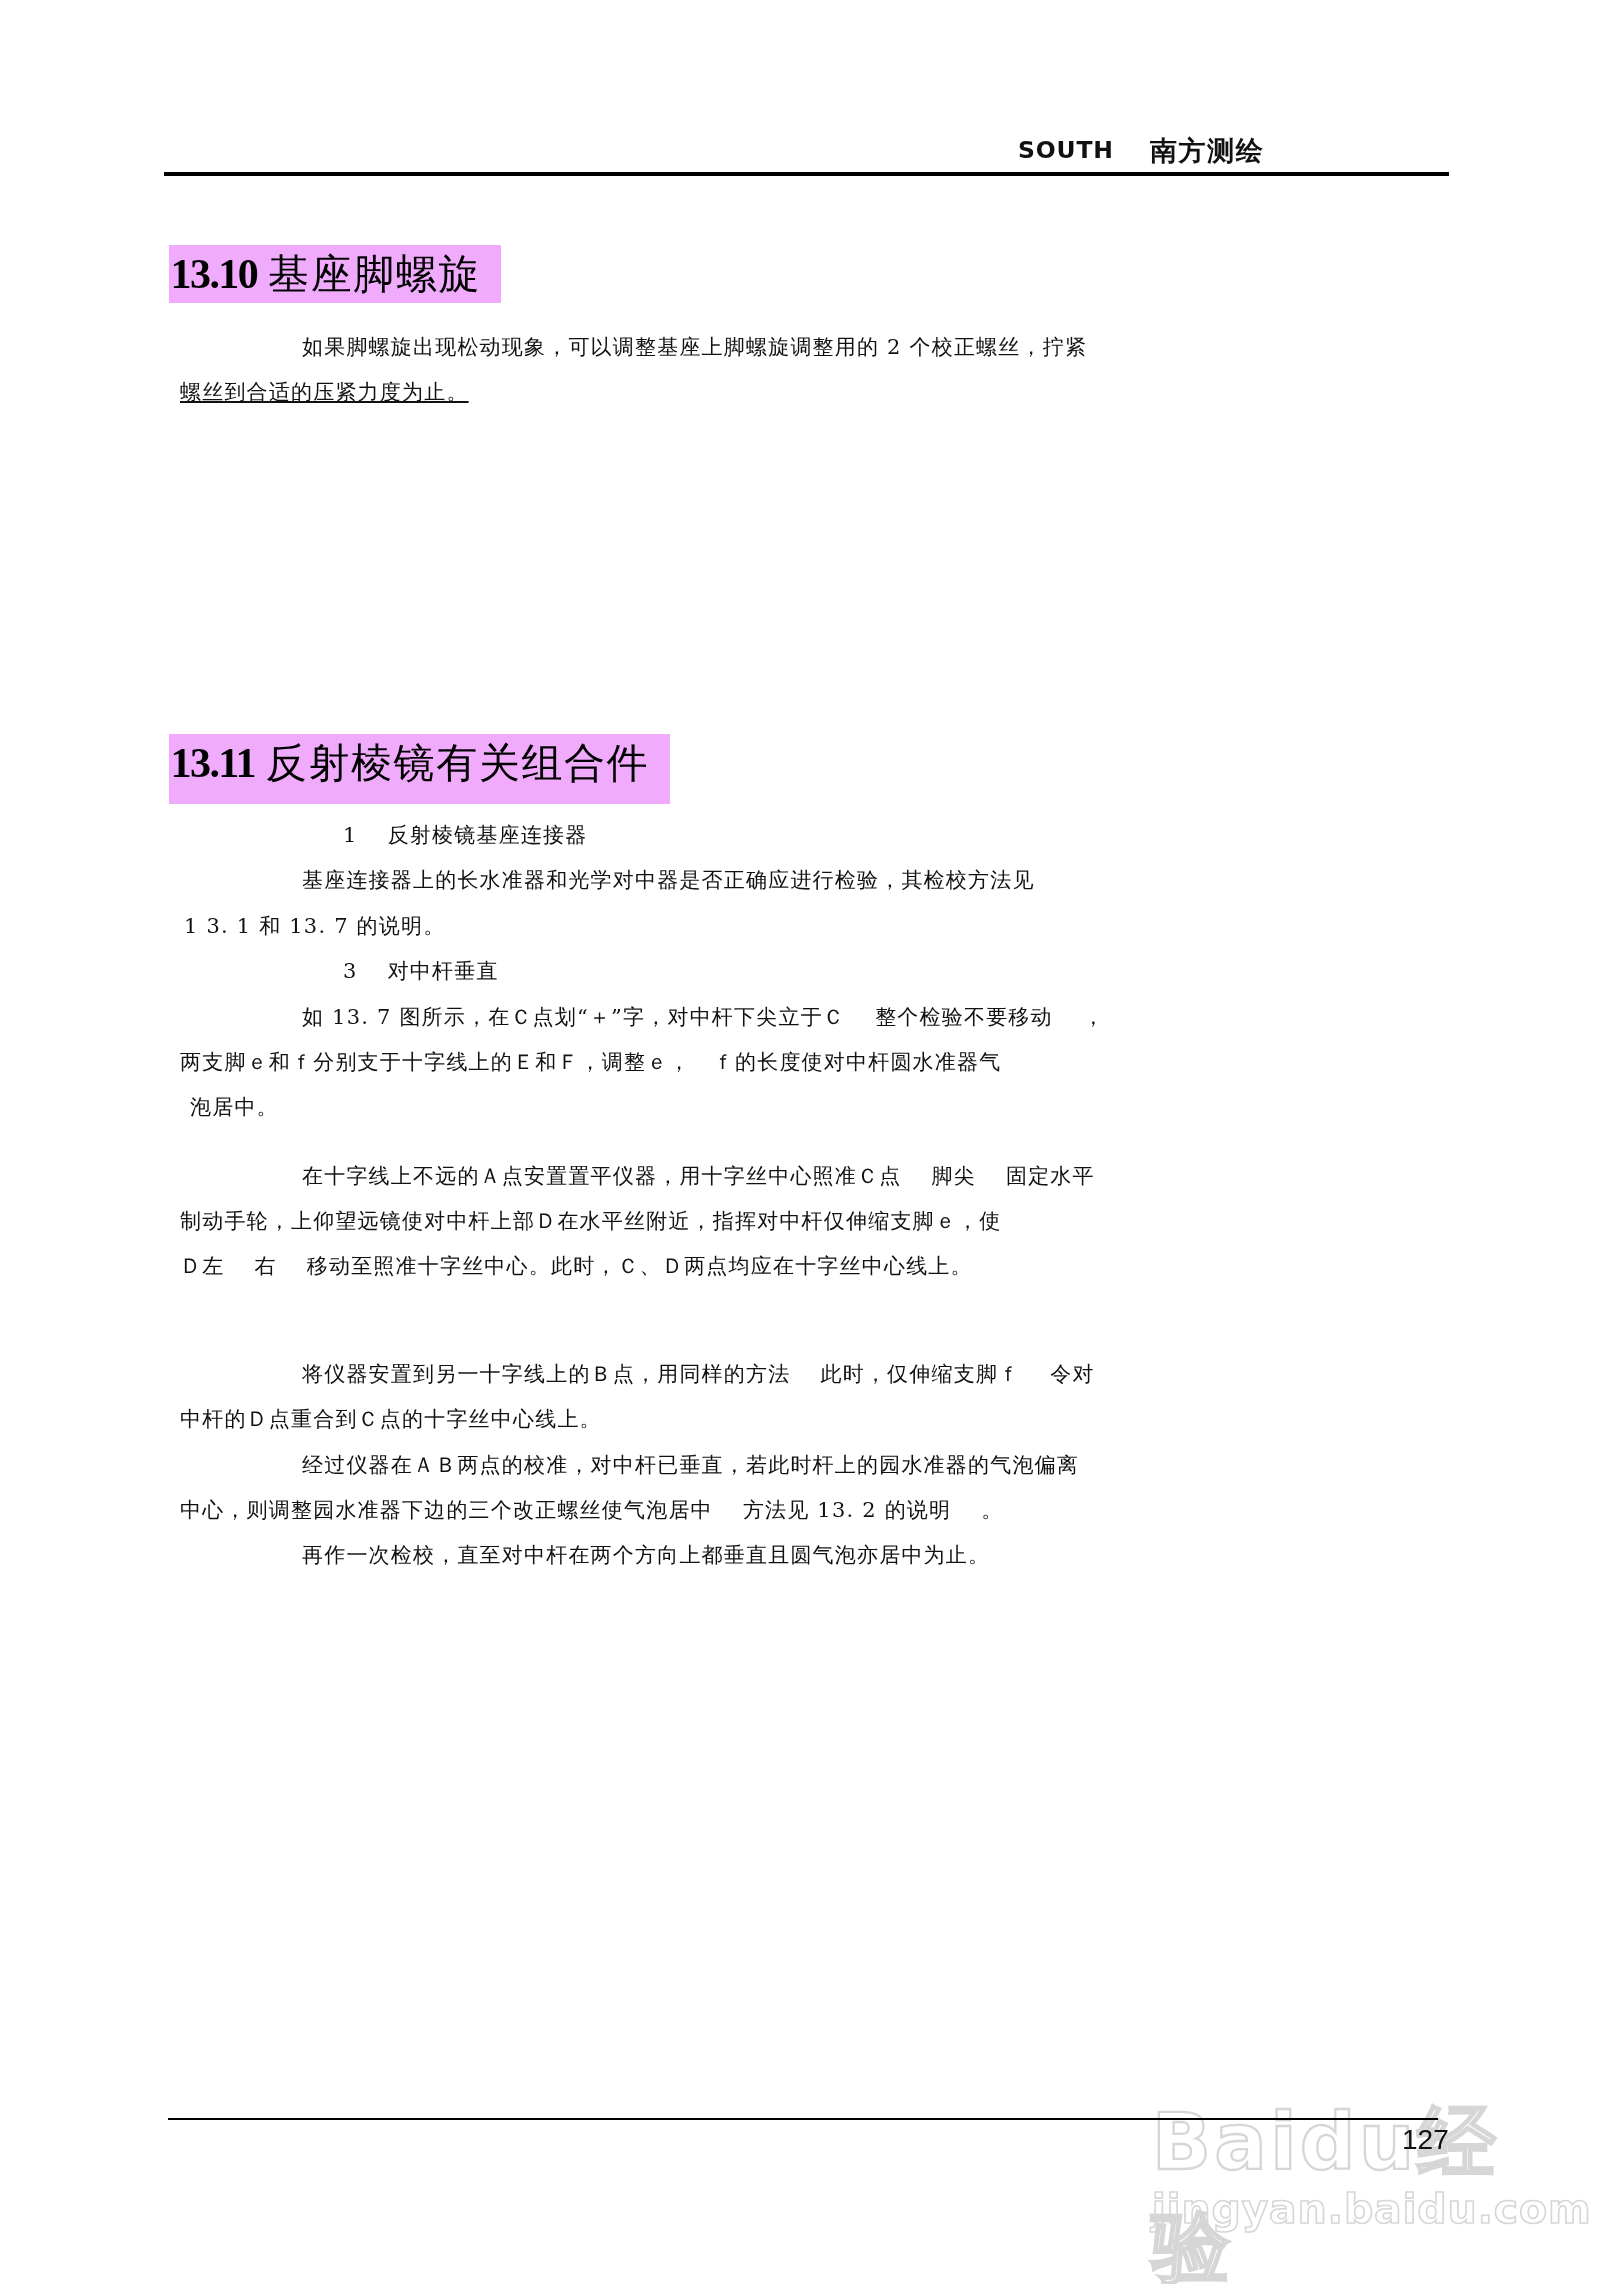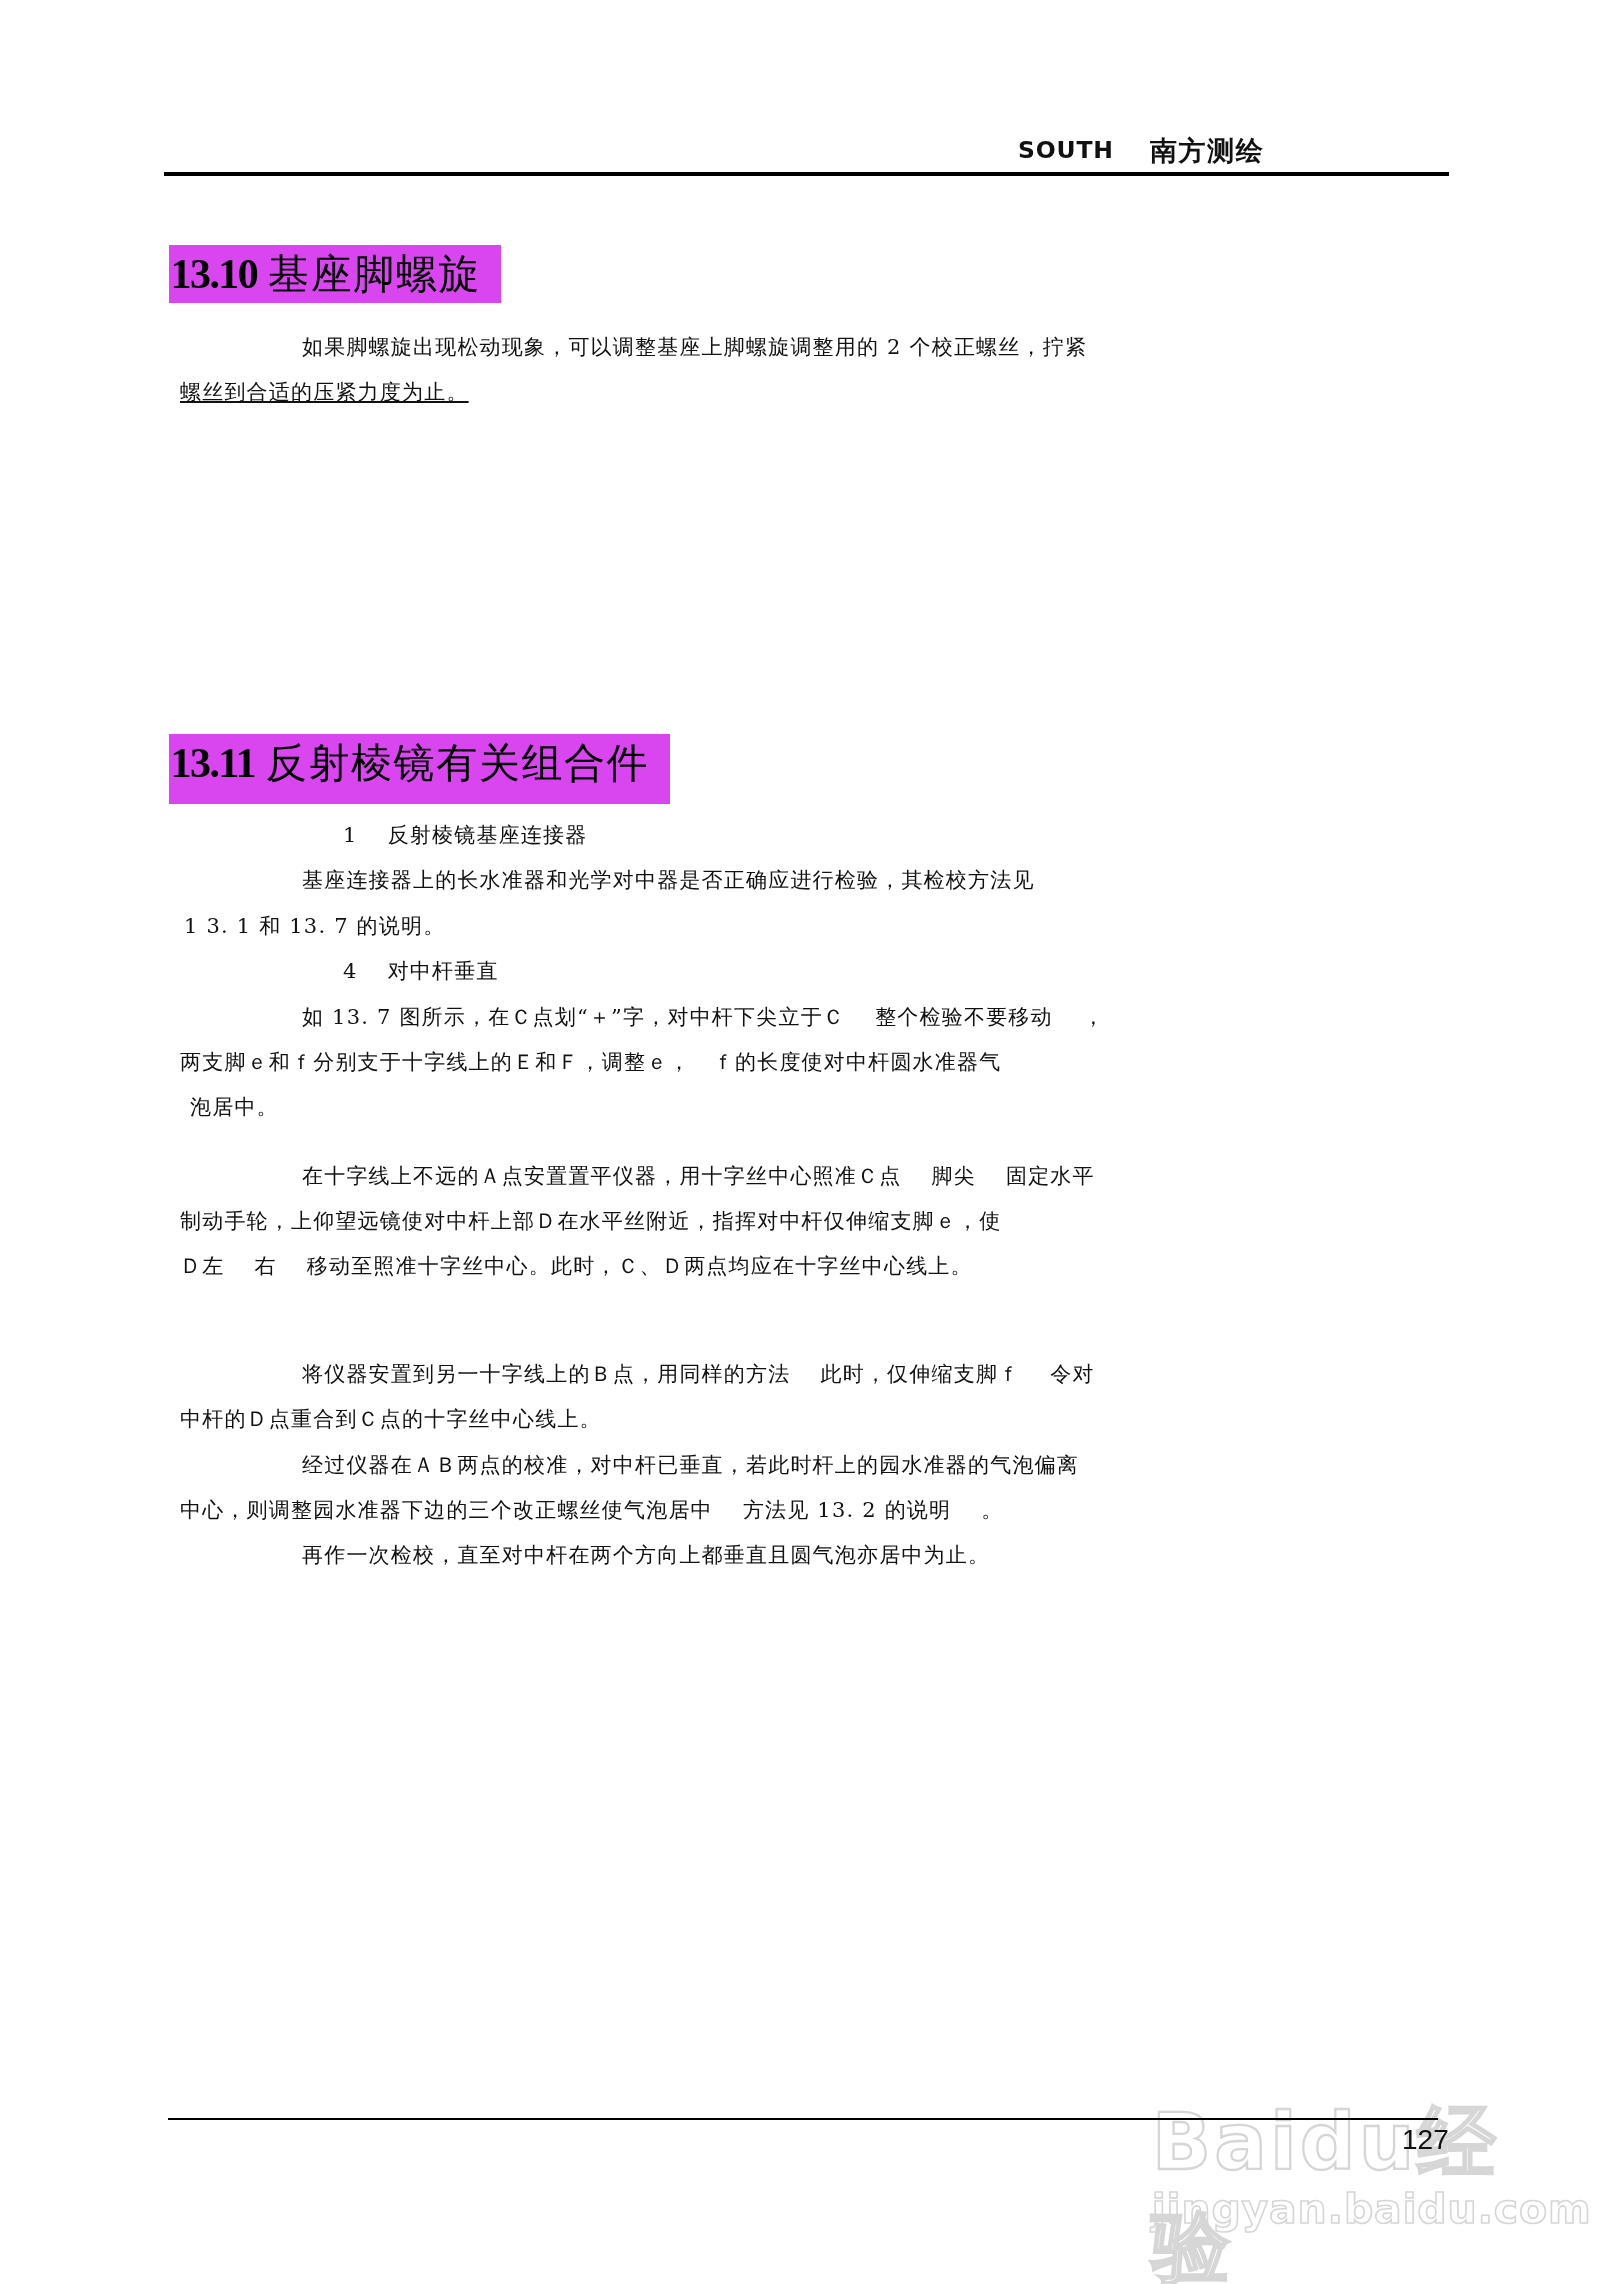--- a/index.html
+++ b/index.html
@@ -5,21 +5,21 @@
   html, body { margin: 0; padding: 0; background: #ffffff; }
   body { width: 1617px; height: 2284px; position: relative; overflow: hidden;
          font-family: "DejaVu Serif", "Liberation Serif", serif; color: #111; }
   .header { position: absolute; left: 0; top: 0; width: 1617px; }
   .header-brand { position: absolute; top: 136px; left: 1018px; font-family: "DejaVu Sans", "Liberation Sans", sans-serif;
                   font-weight: bold; font-size: 23.5px; letter-spacing: 0.8px; }
   .header-cn { position: absolute; top: 133px; left: 1150px; font-family: "DejaVu Sans", "Liberation Sans", sans-serif;
                font-weight: bold; font-size: 27px; letter-spacing: 1.6px; }
   .header-rule { position: absolute; top: 172px; left: 164px; width: 1285px; height: 3.9px; background: #000; }
 
-  .heading { position: absolute; left: 169px; background: #d946ef; padding: 0 1.6px;
+  .heading { position: absolute; left: 169px; background: #f0abfc; padding: 0 1.6px;
              font-family: "Liberation Serif", "DejaVu Serif", serif; font-weight: bold; color: #000; }
   .heading .num { font-size: 42px; font-weight: bold; letter-spacing: -1.6px; }
   .heading .title { font-size: 41px; font-weight: normal; margin-left: 11px; letter-spacing: 1.6px; }
   #h1310 { top: 245px; height: 58px; line-height: 58px; width: 329px; }
   #h1311 { top: 734px; height: 70px; line-height: 58px; width: 498px; }
 
   .line { position: absolute; font-size: 21px; letter-spacing: 1.2px; white-space: nowrap; color: #111;
           font-family: "DejaVu Serif", "Liberation Serif", serif; }
   .watermark { position: absolute; left: 1136px; top: 2060px; width: 407px; height: 204px; pointer-events: none; }
   .wm-text { position: absolute; font-family: "DejaVu Sans", "Liberation Sans", sans-serif; font-weight: bold;
@@ -46,21 +46,21 @@
 <div class="line" style="left:302px; top:333px;">如果脚螺旋出现松动现象，可以调整基座上脚螺旋调整用的 2 个校正螺丝，拧紧</div>
 <div class="line" style="left:180px; top:378px;text-decoration:underline;">螺丝到合适的压紧力度为止。</div>
 
 <div class="heading" id="h1311">
   <span class="num">13.11</span><span class="title">反射棱镜有关组合件</span>
 </div>
 
 <div class="line" style="left:343px; top:821px;">1　 反射棱镜基座连接器</div>
 <div class="line" style="left:302px; top:866px;">基座连接器上的长水准器和光学对中器是否正确应进行检验，其检校方法见</div>
 <div class="line" style="left:184px; top:912px;">1 3. 1 和 13. 7 的说明。</div>
-<div class="line" style="left:343px; top:957px;">4　 对中杆垂直</div>
+<div class="line" style="left:343px; top:957px;">3　 对中杆垂直</div>
 <div class="line" style="left:302px; top:1003px;">如 13. 7 图所示，在Ｃ点划“＋”字，对中杆下尖立于Ｃ　 整个检验不要移动　 ，</div>
 <div class="line" style="left:180px; top:1048px;">两支脚ｅ和ｆ分别支于十字线上的Ｅ和Ｆ，调整ｅ，　ｆ的长度使对中杆圆水准器气</div>
 <div class="line" style="left:180px; top:1093px;margin-left:10px;">泡居中。</div>
 <div class="line" style="left:302px; top:1162px;">在十字线上不远的Ａ点安置置平仪器，用十字丝中心照准Ｃ点　 脚尖　 固定水平</div>
 <div class="line" style="left:180px; top:1207px;">制动手轮，上仰望远镜使对中杆上部Ｄ在水平丝附近，指挥对中杆仅伸缩支脚ｅ，使</div>
 <div class="line" style="left:180px; top:1252px;">Ｄ左　 右　 移动至照准十字丝中心。此时，Ｃ、Ｄ两点均应在十字丝中心线上。</div>
 <div class="line" style="left:302px; top:1360px;">将仪器安置到另一十字线上的Ｂ点，用同样的方法　 此时，仅伸缩支脚ｆ　 令对</div>
 <div class="line" style="left:180px; top:1405px;">中杆的Ｄ点重合到Ｃ点的十字丝中心线上。</div>
 <div class="line" style="left:302px; top:1451px;">经过仪器在ＡＢ两点的校准，对中杆已垂直，若此时杆上的园水准器的气泡偏离</div>
 <div class="line" style="left:180px; top:1496px;text-align:right;">中心，则调整园水准器下边的三个改正螺丝使气泡居中　 方法见 13. 2 的说明　 。</div>

